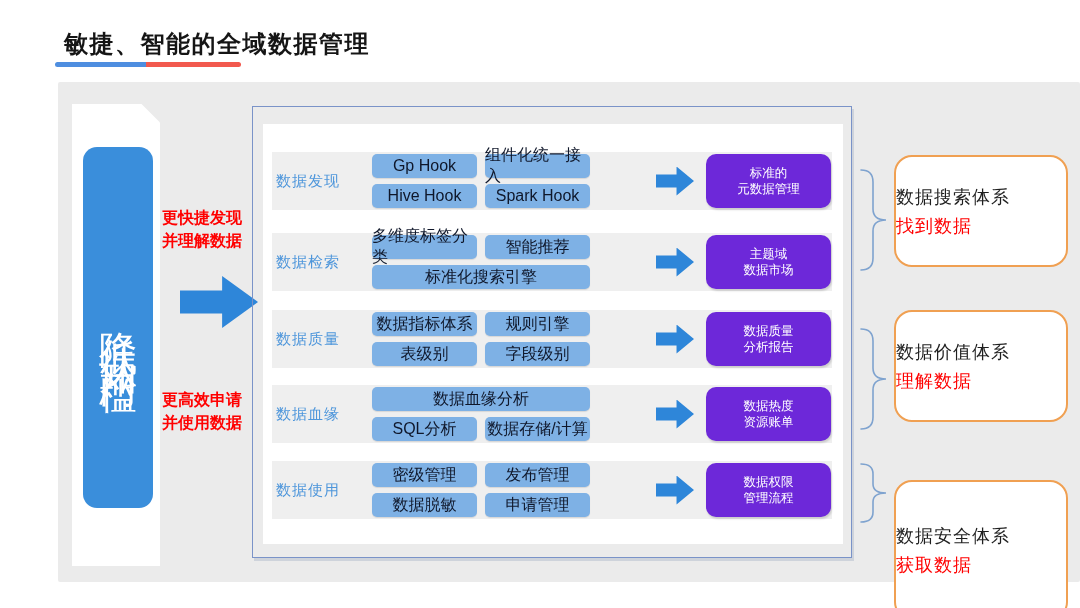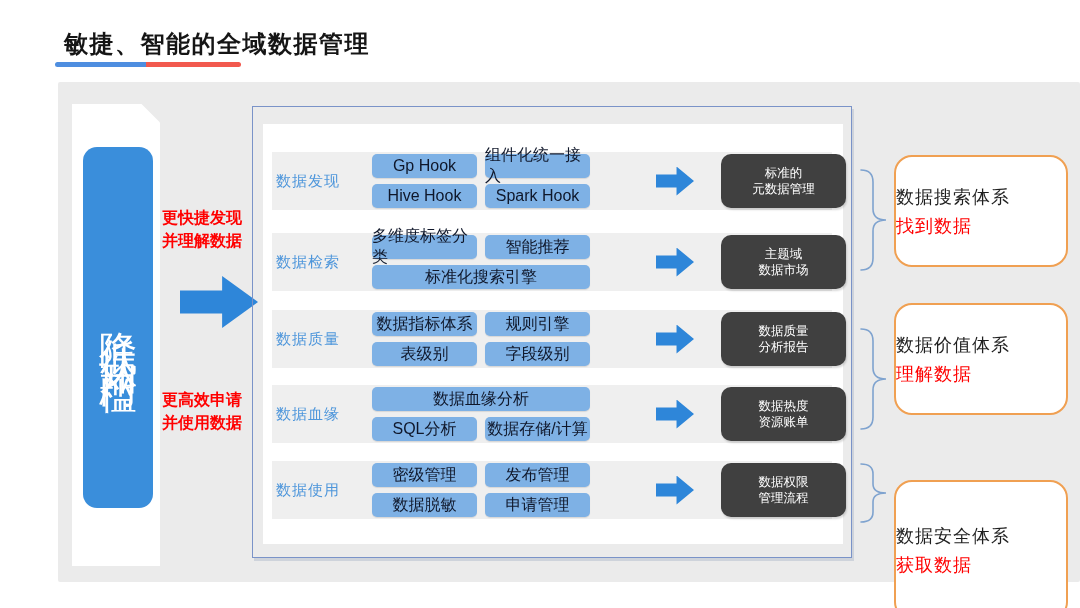--- a/index.html
+++ b/index.html
@@ -31,21 +31,21 @@
   .cap-inner { position:absolute; left:10px; top:17px; width:580px; height:420px; background:#ffffff; }
 
   .cap-row { position:absolute; left:9px; width:560px; height:58px; background:#EFEFEF; display:flex; align-items:center; }
   .row-label { width:100px; padding-left:4px; color:#4E96DB; font-size:15px; letter-spacing:1px; flex:none; }
   .chips { width:218px; display:flex; flex-direction:column; gap:6px; flex:none; }
   .chip-line { display:flex; gap:8px; height:24px; }
   .chip { flex:1; background:#7EB1E5; border-radius:5px; color:#0f172a; font-size:16px;
     display:flex; align-items:center; justify-content:center; box-shadow:0 1px 1px rgba(0,0,0,0.10); }
   .flow-arrow { width:38px; height:29px; margin-left:66px; flex:none; background:#2E86D9;
     clip-path:polygon(0 28%, 54% 28%, 54% 0, 100% 50%, 54% 100%, 54% 72%, 0 72%); }
-  .result-card { width:125px; height:54px; margin-left:27px; flex:none; background:#404040; border-radius:10px;
+  .result-card { width:125px; height:54px; margin-left:12px; flex:none; background:#6d28d9; border-radius:10px;
     color:#ffffff; font-size:12.5px; line-height:16px; text-align:center; white-space:pre-line;
     display:flex; align-items:center; justify-content:center; box-shadow:1px 2px 2px rgba(0,0,0,0.15); }
 
   .brace { position:absolute; left:860px; width:28px; }
   .brace svg { display:block; }
 
   .outcome-card { position:absolute; left:894px; width:174px; background:#ffffff; border:2px solid #F0A052; border-radius:18px;
     display:flex; flex-direction:column; align-items:flex-start; justify-content:center; gap:5px; }
   .outcome-title { color:#1f1f1f; font-size:18px; letter-spacing:1px; }
   .outcome-subtitle { color:#FF0000; font-size:18px; letter-spacing:1px; }
@@ -168,21 +168,21 @@
   <div class="outcome-card" style="top:155px; height:112px;">
     <div class="outcome-title">数据搜索体系</div>
     <div class="outcome-subtitle">找到数据</div>
   </div>
 
   <div class="brace" style="top:327px; height:104px;">
     <svg width="28" height="104" viewBox="0 0 28 104">
       <path d="M1 2 Q13 2 13 14 L13 41 Q13 52 26 52 Q13 52 13 63 L13 90 Q13 102 1 102" fill="none" stroke="#7FA3CF" stroke-width="1.6" stroke-linecap="round"></path>
     </svg>
   </div>
-  <div class="outcome-card" style="top:303px; height:112px;">
+  <div class="outcome-card" style="top:310px; height:112px;">
     <div class="outcome-title">数据价值体系</div>
     <div class="outcome-subtitle">理解数据</div>
   </div>
 
   <div class="brace" style="top:462px; height:62px;">
     <svg width="28" height="62" viewBox="0 0 28 62">
       <path d="M1 2 Q13 2 13 12 L13 22 Q13 31 26 31 Q13 31 13 40 L13 50 Q13 60 1 60" fill="none" stroke="#7FA3CF" stroke-width="1.6" stroke-linecap="round"></path>
     </svg>
   </div>
   <div class="outcome-card" style="top:480px; height:140px;">

